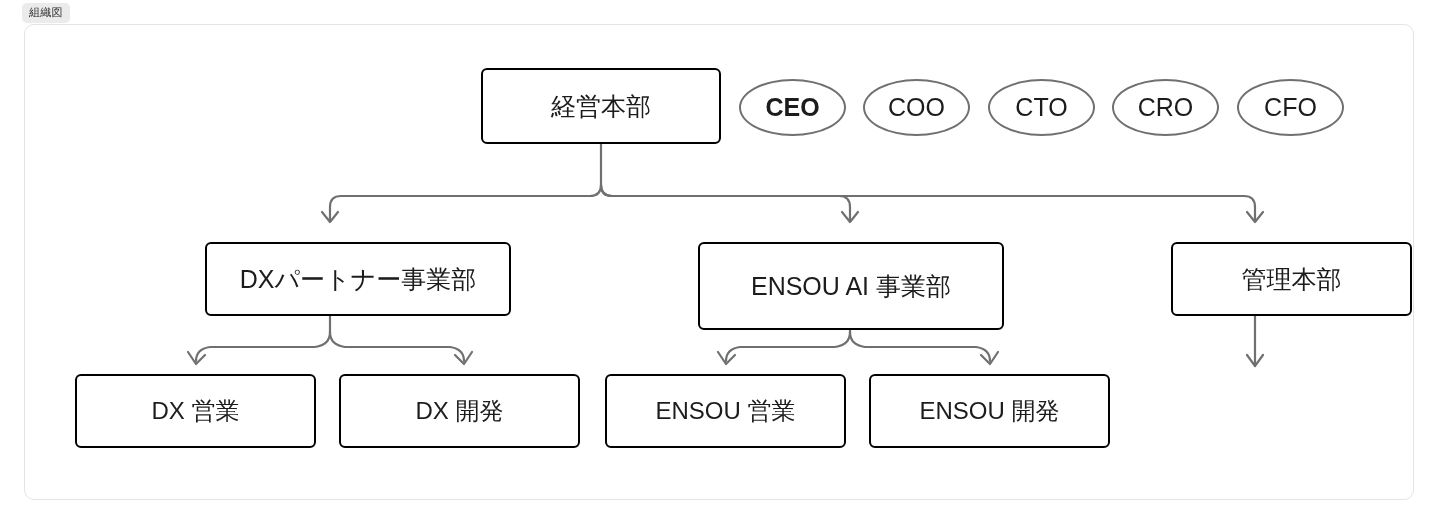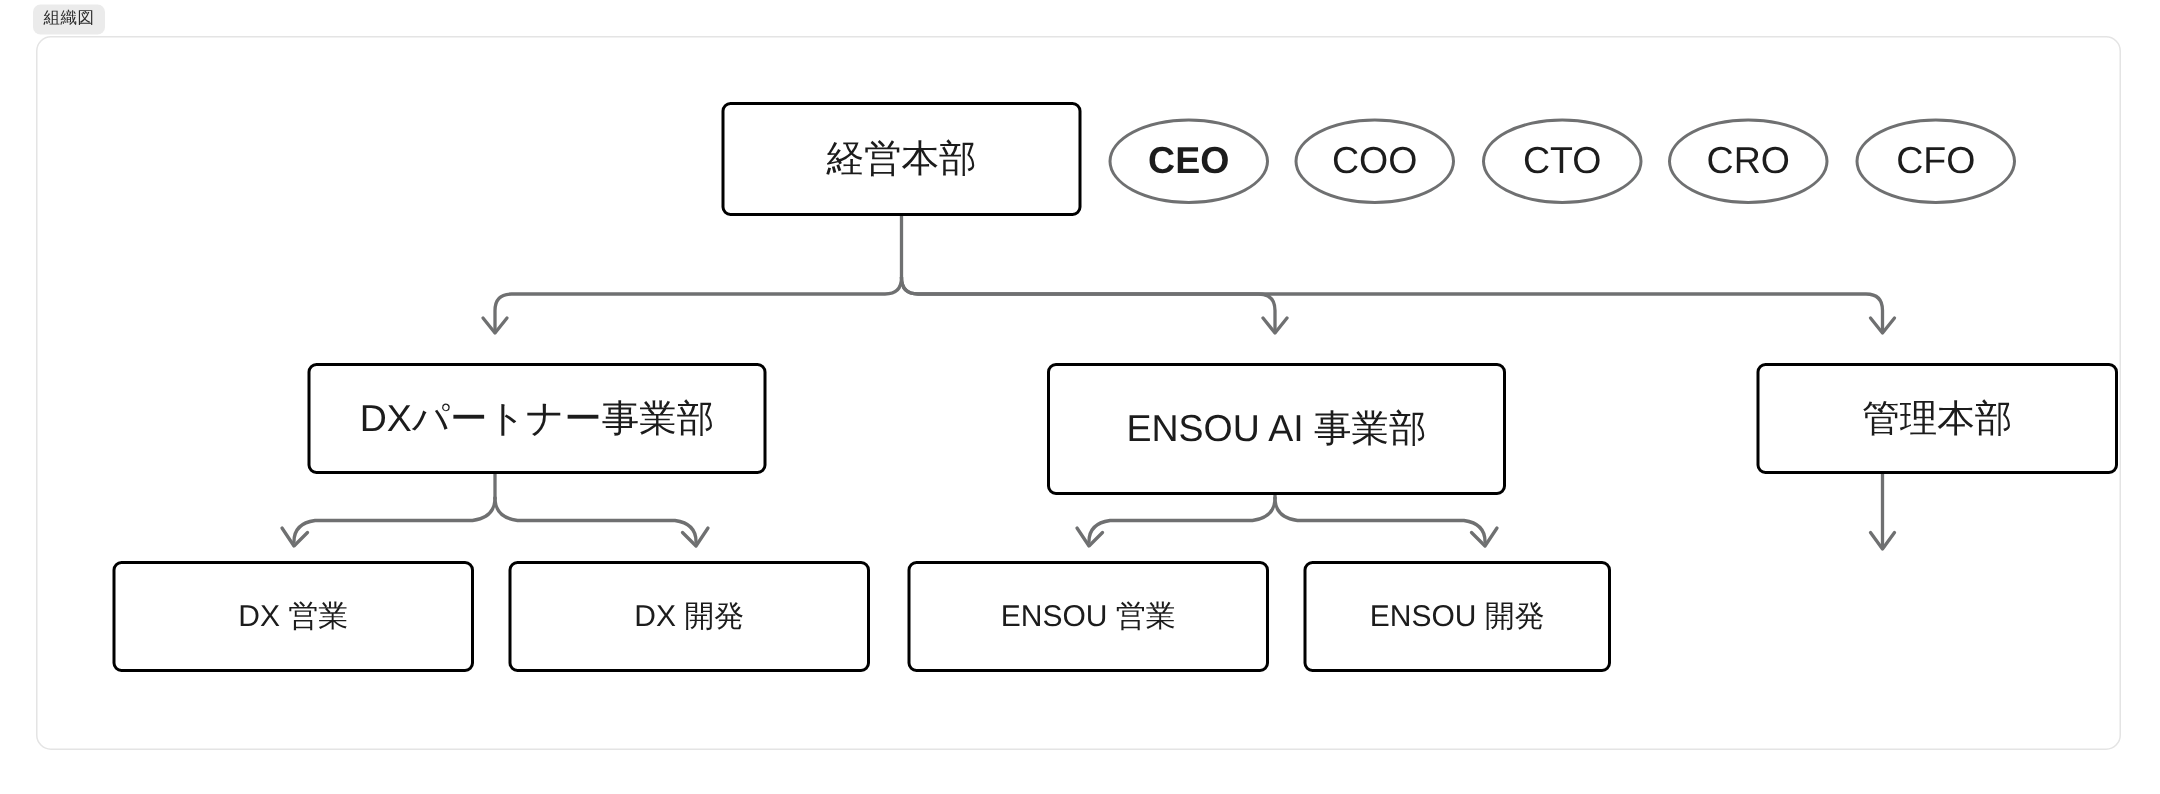--- a/index.html
+++ b/index.html
@@ -64,21 +64,21 @@
     background: #ffffff;
     display: flex;
     align-items: center;
     justify-content: center;
     color: #1c1c1c;
     font-size: 25px;
     line-height: 1.2;
     white-space: nowrap;
     z-index: 3;
   }
-  .node.sub { font-size: 20px; }
+  .node.sub { font-size: 24px; }
 
   .role {
     position: absolute;
     box-sizing: border-box;
     border: 2px solid #6f7071;
     border-radius: 50%;
     background: #ffffff;
     display: flex;
     align-items: center;
     justify-content: center;
@@ -165,17 +165,17 @@
 
   <div class="node sub" style="left:75px; top:374px; width:241px; height:74px;">
     <span>DX 営業</span>
   </div>
   <div class="node sub" style="left:339px; top:374px; width:241px; height:74px;">
     <span>DX 開発</span>
   </div>
   <div class="node sub" style="left:605px; top:374px; width:241px; height:74px;">
     <span>ENSOU 営業</span>
   </div>
-  <div class="node sub" style="left:869px; top:374px; width:205px; height:74px;">
+  <div class="node sub" style="left:869px; top:374px; width:241px; height:74px;">
     <span>ENSOU 開発</span>
   </div>
 
 </div>
 
 </body></html>

